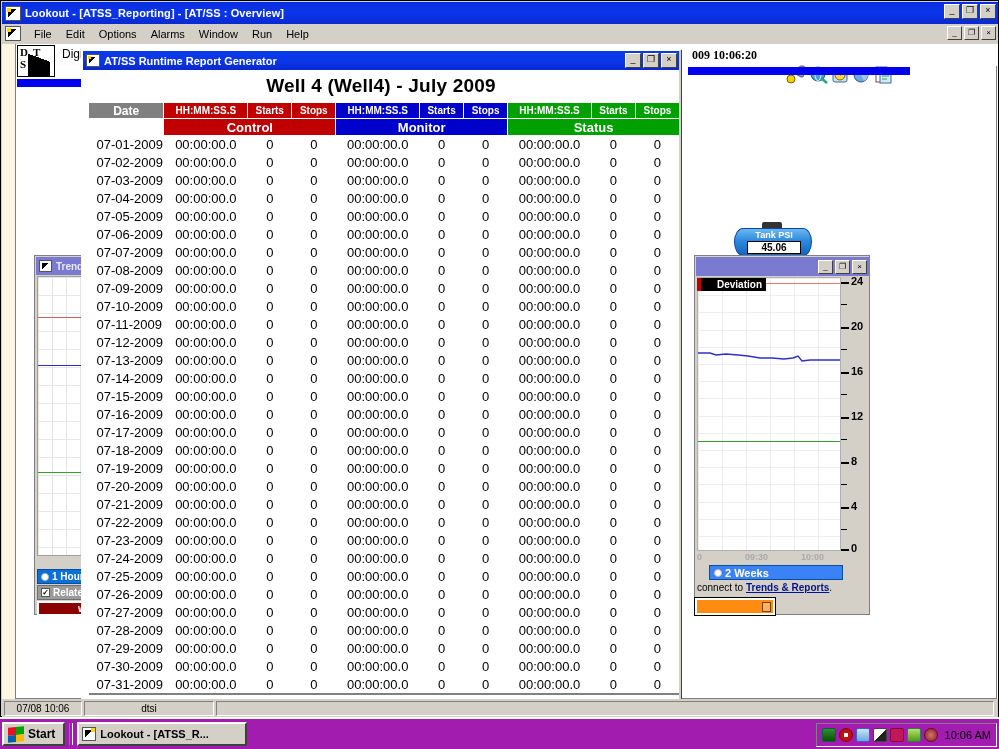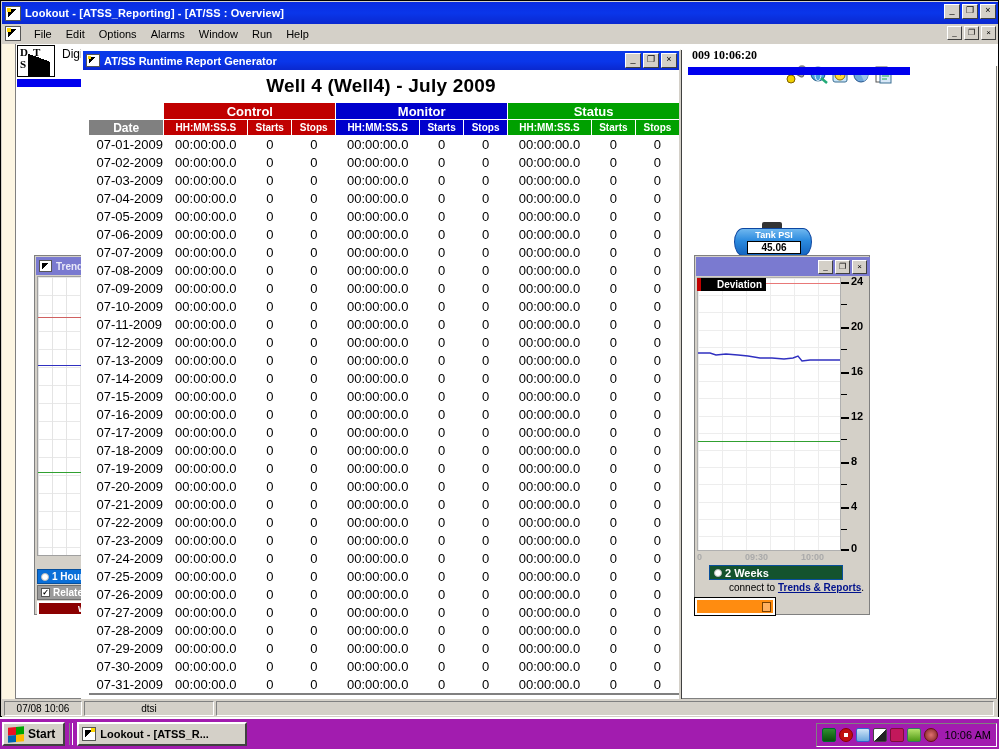--- a/index.html
+++ b/index.html
@@ -243,27 +243,27 @@
   .axis-lbl {
     position: absolute; left: 10px; font-size: 11px; font-weight: bold; color: #000;
     transform: translateY(-7px); font-family: "Liberation Sans", sans-serif;
   }
   #trend-right-xlabels {
     position: absolute; left: 2px; top: 296px; width: 146px; height: 12px;
     font-size: 9px; color: #aaa; font-weight: bold;
   }
   #tr-2weeks {
     position: absolute; left: 14px; top: 309px; width: 134px; height: 15px;
-    background: #14532d; color: #fff; font-size: 11px; font-weight: bold;
+    background: #3b82f6; color: #fff; font-size: 11px; font-weight: bold;
     display: flex; align-items: center; padding-left: 4px;
     border: 1px solid #084f9b;
   }
   #tr-connect {
     position: absolute; left: 2px; top: 326px; width: 172px; height: 14px;
-    font-size: 10px; color: #000; margin-left: 32px;
+    font-size: 10px; color: #000;
   }
   #tr-connect .lnk { color: #00128c; font-weight: bold; text-decoration: underline; }
   #tr-orange {
     position: absolute; left: 0px; top: 342px; width: 80px; height: 17px;
     background: #ff8c10; border: 2px solid #ffffff; outline: 1px solid #000;
   }
   #tr-orange-handle {
     position: absolute; right: 2px; top: 2px; width: 9px; height: 10px;
     background: #ffb060; border: 1px solid #7a4000;
   }
@@ -616,36 +616,36 @@
                 <col style="width:42px">
               <col style="width:80px">
                 <col style="width:42px">
                 <col style="width:42px">
               <col style="width:80px">
                 <col style="width:42px">
                 <col style="width:42px">
             </colgroup>
             <thead>
               <tr>
-                <th class="blank-hdr"></th>
-                <th class="grp-hdr grp-control" colspan="3">Control</th>
-                <th class="grp-hdr grp-monitor" colspan="3">Monitor</th>
-                <th class="grp-hdr grp-status" colspan="3">Status</th>
-              </tr>
-              <tr>
                 <th class="date-hdr">Date</th>
                 <th class="sub-hdr sub-control">HH:MM:SS.S</th>
                 <th class="sub-hdr sub-control">Starts</th>
                 <th class="sub-hdr sub-control">Stops</th>
                 <th class="sub-hdr sub-monitor">HH:MM:SS.S</th>
                 <th class="sub-hdr sub-monitor">Starts</th>
                 <th class="sub-hdr sub-monitor">Stops</th>
                 <th class="sub-hdr sub-status">HH:MM:SS.S</th>
                 <th class="sub-hdr sub-status">Starts</th>
                 <th class="sub-hdr sub-status">Stops</th>
+              </tr>
+              <tr>
+                <th class="blank-hdr"></th>
+                <th class="grp-hdr grp-control" colspan="3">Control</th>
+                <th class="grp-hdr grp-monitor" colspan="3">Monitor</th>
+                <th class="grp-hdr grp-status" colspan="3">Status</th>
               </tr>
             </thead>
             <tbody id="report-tbody">
                 <tr>
                   <td class="date-cell">07-01-2009</td>
                   <td>00:00:00.0</td>
                   <td>0</td>
                   <td>0</td>
                   <td>00:00:00.0</td>
                   <td>0</td>

